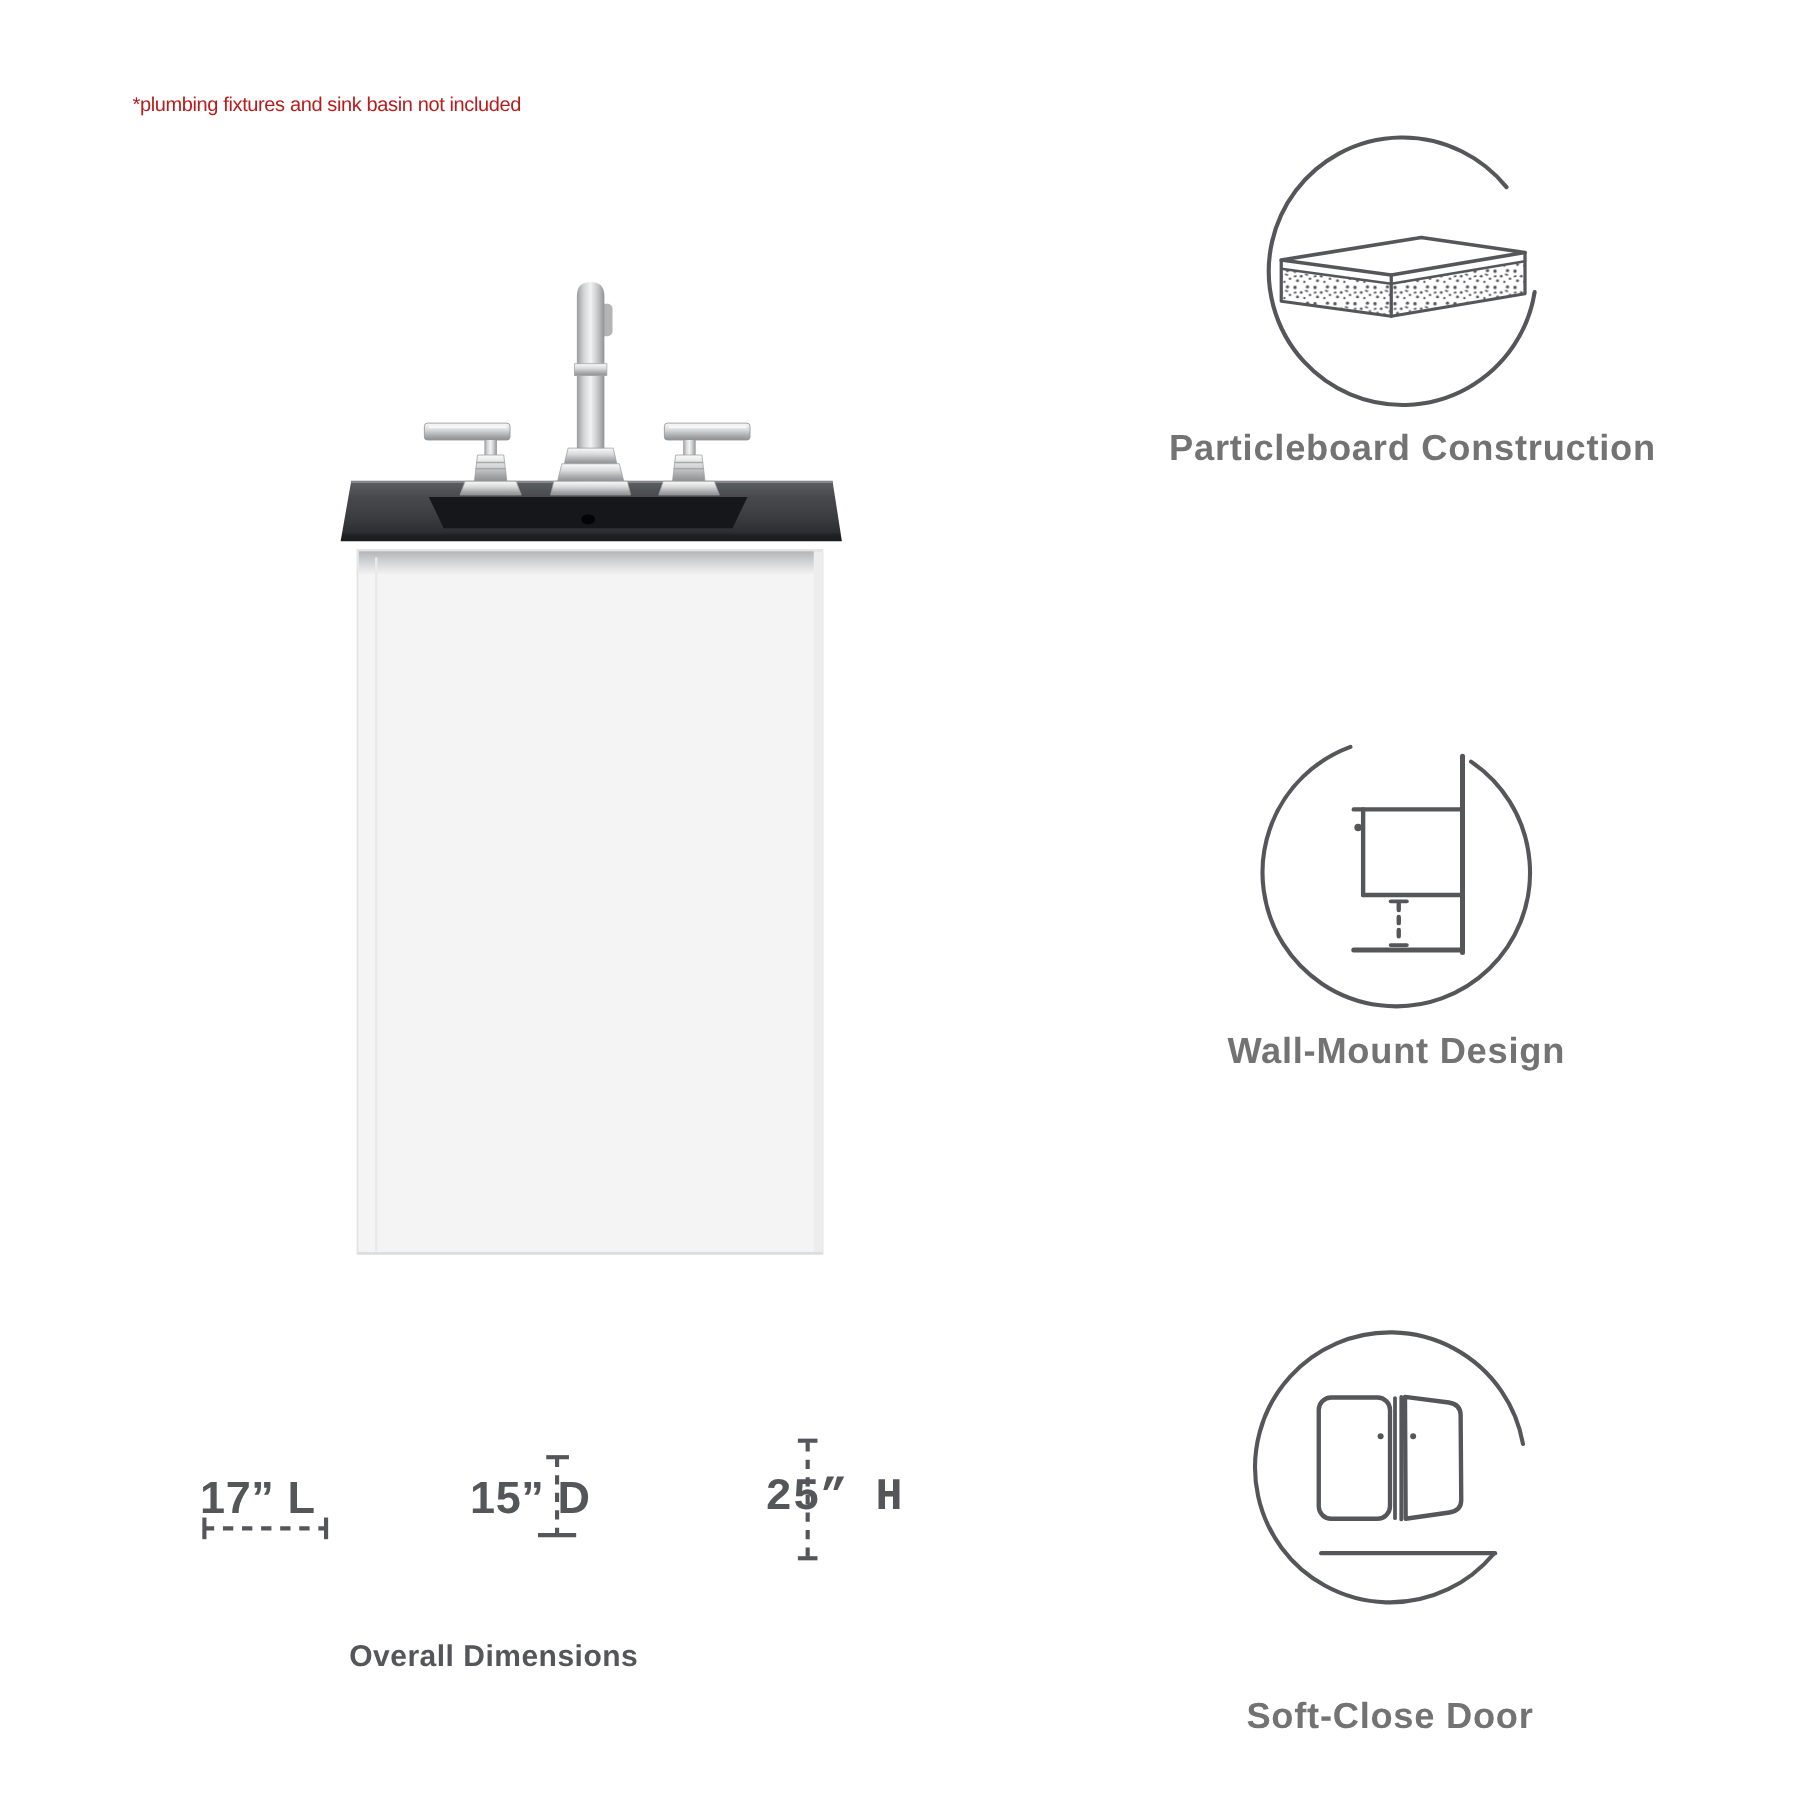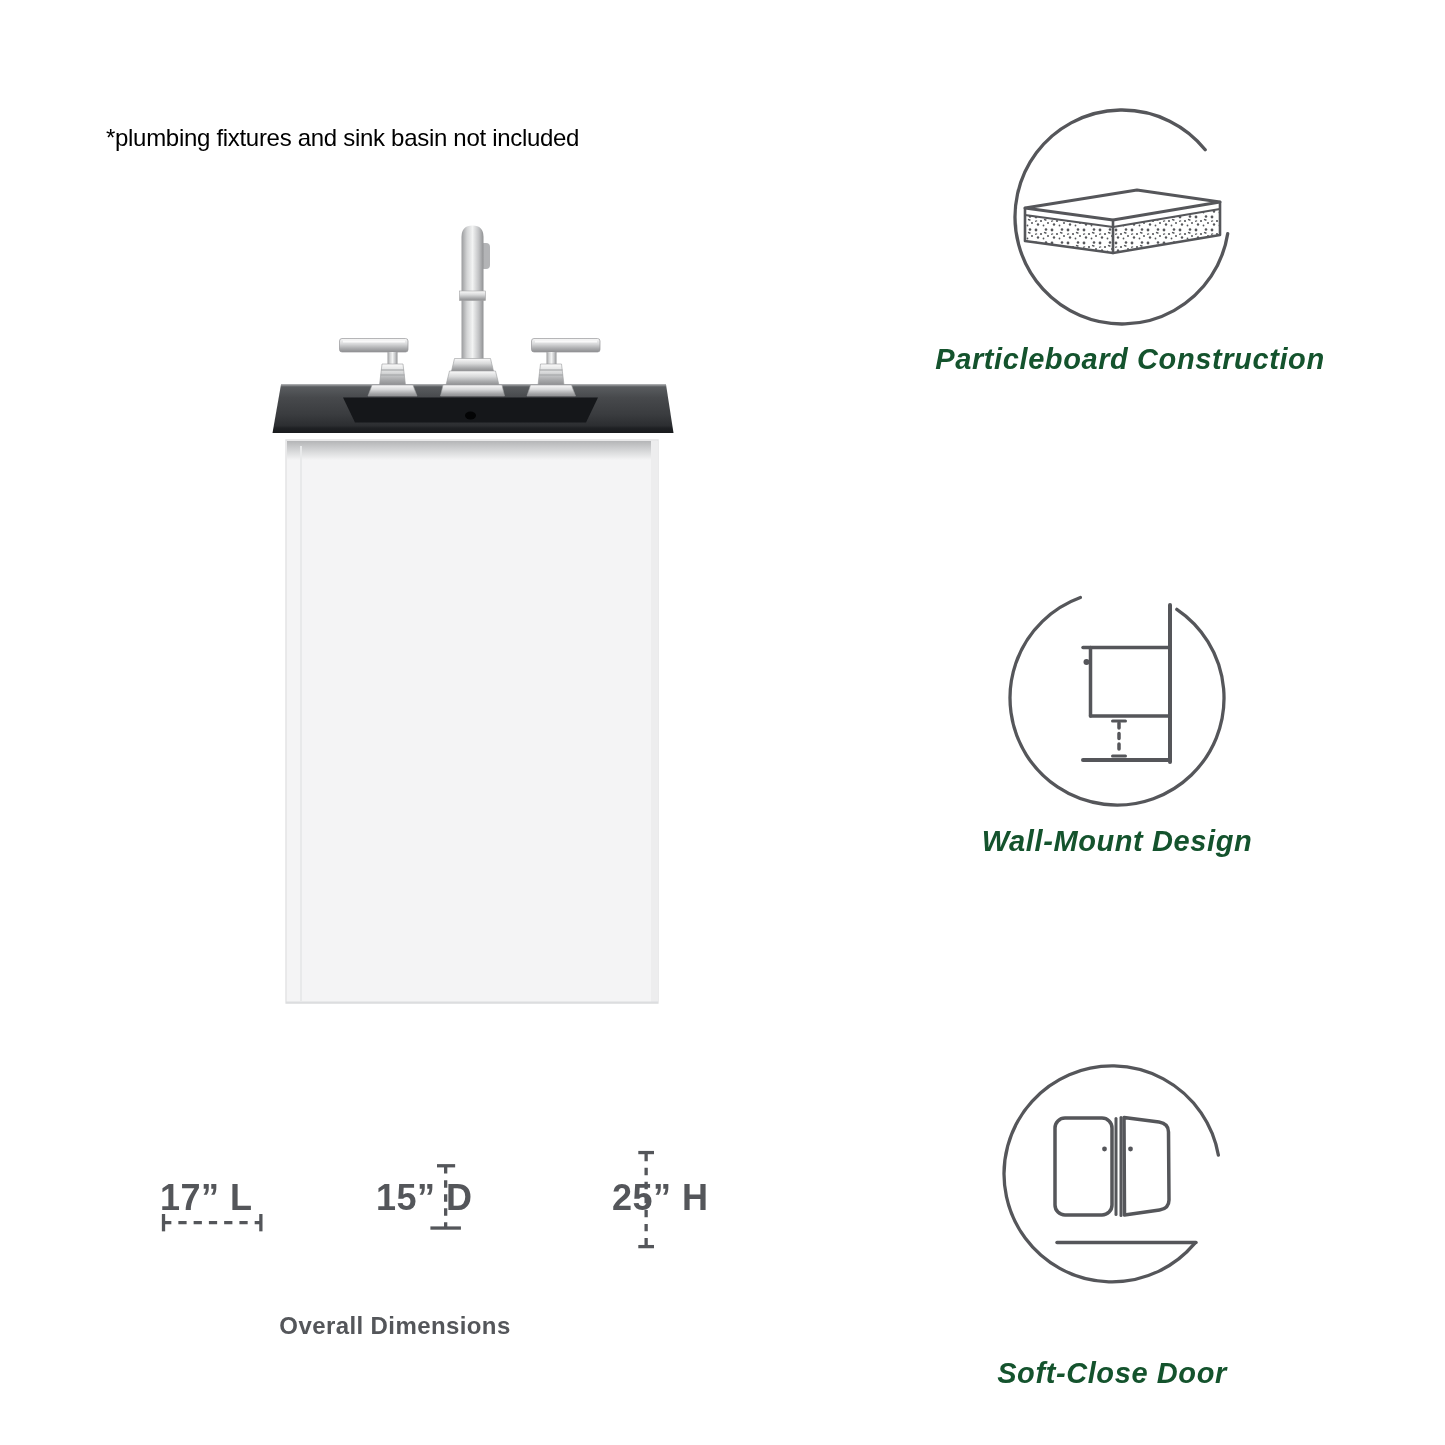--- a/index.html
+++ b/index.html
@@ -1,22 +1,22 @@
 <!DOCTYPE html>
 <html><head>
 <meta charset="utf-8">
 <style>
   html,body{margin:0;padding:0;background:#ffffff;}
   .canvas{position:relative;width:1445px;height:1445px;background:#ffffff;overflow:hidden;
           font-family:"Liberation Sans","DejaVu Sans",sans-serif;}
   .abs{position:absolute;}
-  .disclaimer{left:106px;top:76px;font-size:24px;letter-spacing:-0.3px;color:#000000;
-              font-weight:400;white-space:nowrap;margin-top:48px;}
-  .feature-label{width:400px;text-align:center;font-weight:700;color:#14532d;
-                 font-size:29px;letter-spacing:0.6px;white-space:nowrap;font-style:italic;}
+  .disclaimer{left:106px;top:76px;font-size:16px;letter-spacing:-0.3px;color:#b91c1c;
+              font-weight:400;white-space:nowrap;}
+  .feature-label{width:400px;text-align:center;font-weight:700;color:#737373;
+                 font-size:29px;letter-spacing:0.6px;white-space:nowrap;}
   .dim-label{width:140px;text-align:left;font-weight:700;color:#54565a;
              font-size:36px;letter-spacing:0.5px;white-space:nowrap;}
   .dims-caption{width:250px;text-align:center;font-weight:700;color:#54565a;
                 font-size:24px;letter-spacing:0.4px;white-space:nowrap;}
   svg{display:block;}
   .ico{stroke:#55565a;fill:none;stroke-linecap:round;stroke-linejoin:round;}
 </style>
 </head>
 <body>
 
@@ -161,16 +161,16 @@
     </g>
     <g stroke="#54565a" stroke-width="4">
       <line x1="753.5" y1="1144" x2="753.5" y2="1255" stroke-dasharray="9,8"></line>
       <line x1="744" y1="1142.5" x2="763" y2="1142.5"></line>
       <line x1="744" y1="1256.5" x2="763" y2="1256.5"></line>
     </g>
   </svg>
 
   <div class="abs dim-label" style="left:160px;top:1177px;">17” L</div>
   <div class="abs dim-label" style="left:376px;top:1177px;">15” D</div>
-  <div class="abs dim-label" style="left:612px;top:1177px;">25” H</div>
+  <div class="abs dim-label" style="left:612px;top:1177px;font-family:Liberation Mono, monospace;">25” H</div>
   <div class="abs dims-caption" style="left:270px;top:1312px;">Overall Dimensions</div>
 
 </div>
 
 </body></html>

